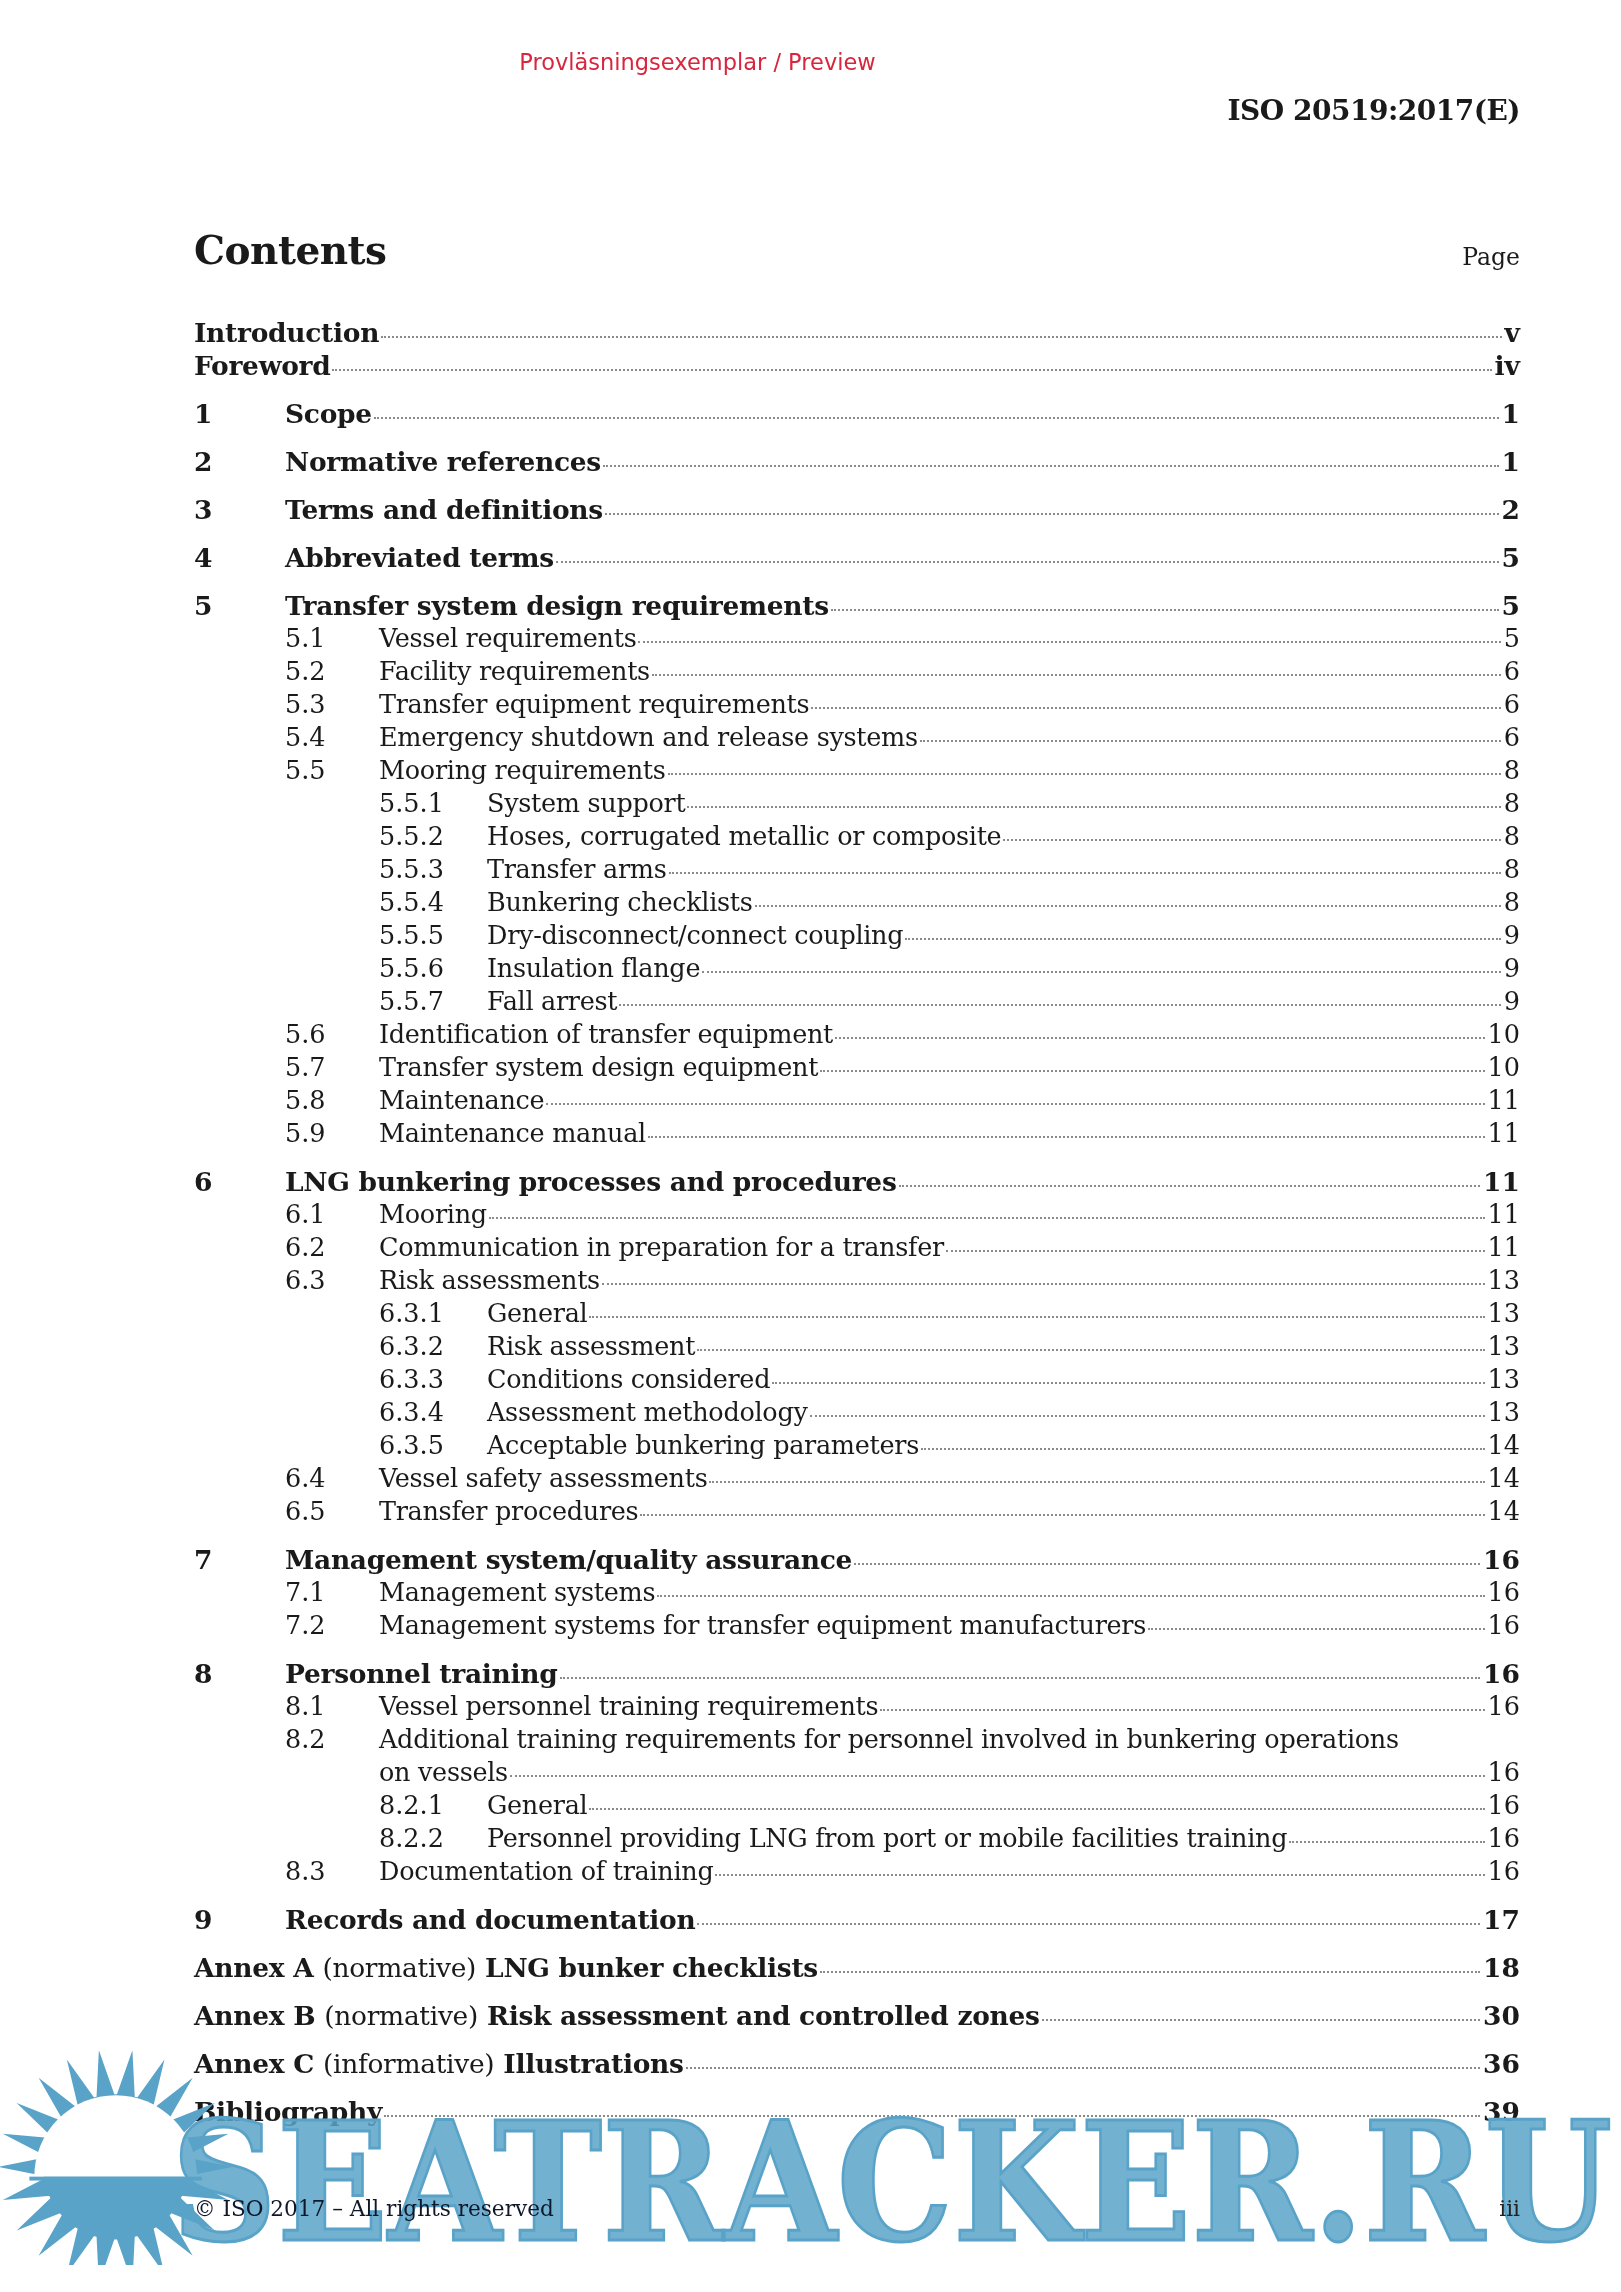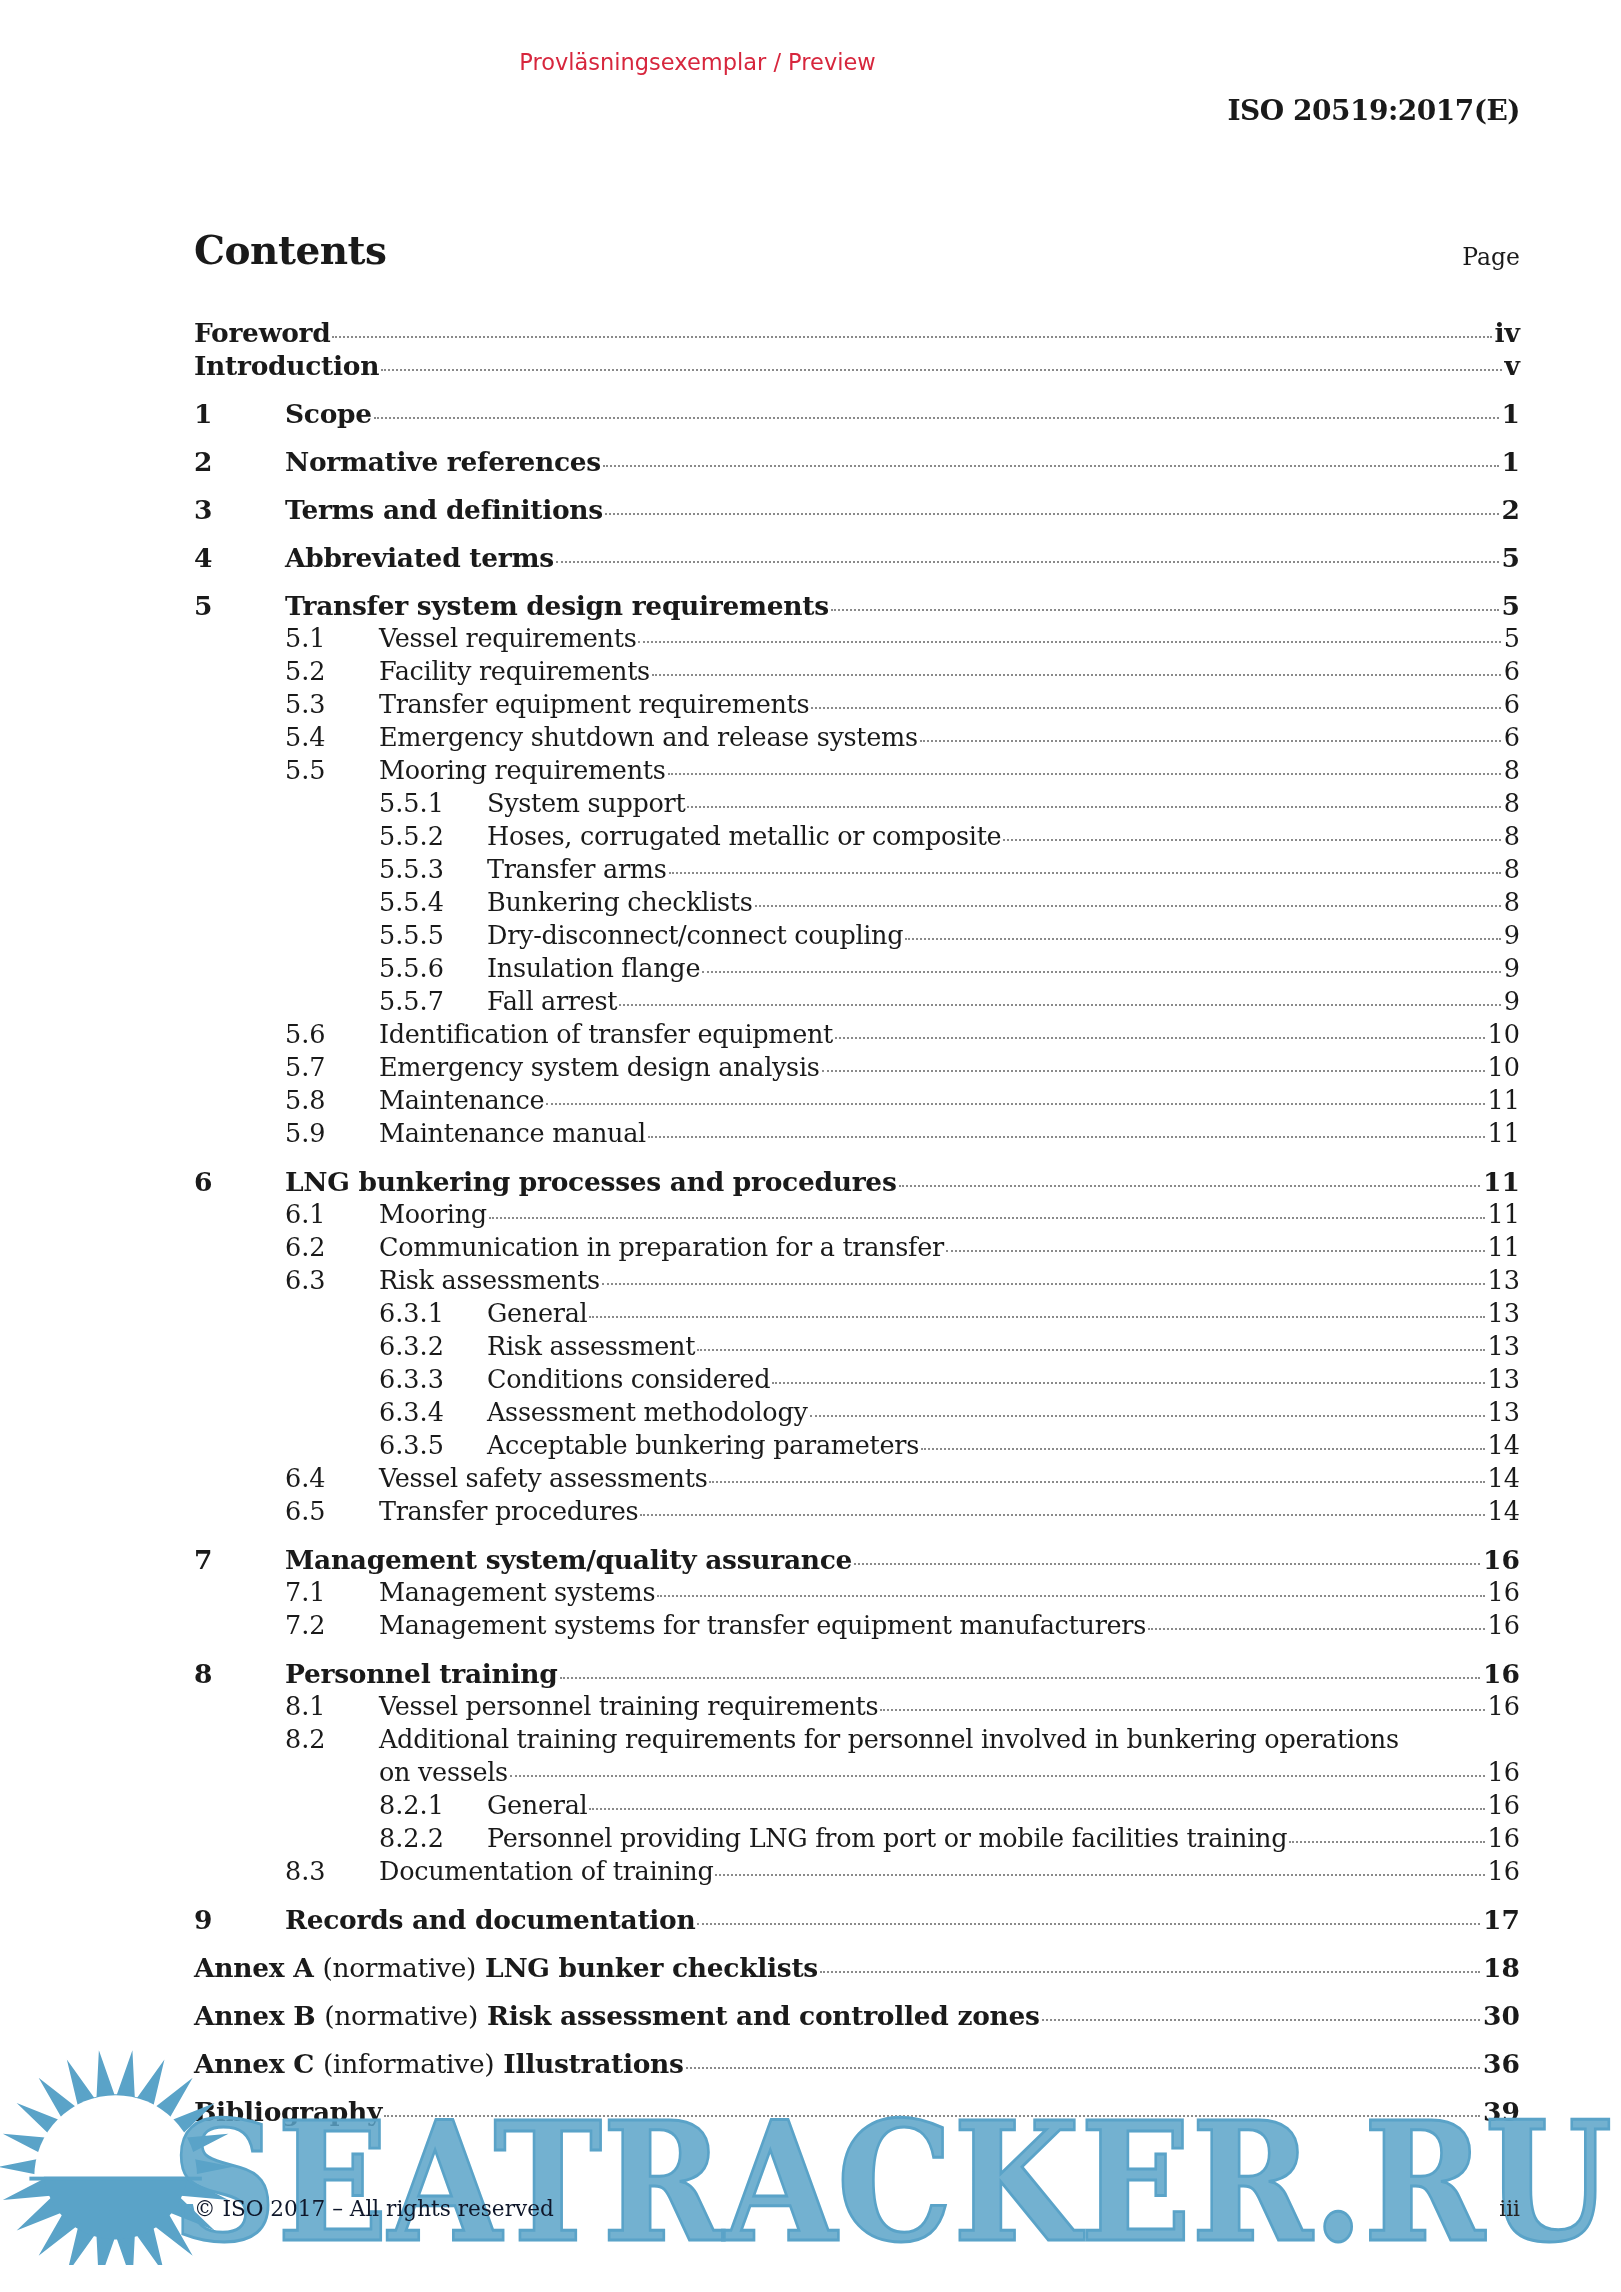--- a/index.html
+++ b/index.html
@@ -35,28 +35,28 @@
 <body>
 
 <div class="preview">Provläsningsexemplar / Preview</div>
 <div class="docid">ISO 20519:2017(E)</div>
 
 <div class="title">Contents</div>
 <div class="pagehdr">Page</div>
 
 <div class="toc" id="toc">
     <div class="row l0 bold">
+      <span class="label">Introduction</span>
+      <span class="dots"></span>
+      <span class="pg">v</span>
+    </div>
+    <div class="row l0 bold">
       <span class="label">Foreword</span>
       <span class="dots"></span>
       <span class="pg">iv</span>
-    </div>
-    <div class="row l0 bold">
-      <span class="label">Introduction</span>
-      <span class="dots"></span>
-      <span class="pg">v</span>
     </div>
     <div class="row l0 bold gap">
       <span class="num">1</span>
       <span class="label">Scope</span>
       <span class="dots"></span>
       <span class="pg">1</span>
     </div>
     <div class="row l0 bold gap">
       <span class="num">2</span>
       <span class="label">Normative references</span>
@@ -154,21 +154,21 @@
       <span class="pg">9</span>
     </div>
     <div class="row l1">
       <span class="num">5.6</span>
       <span class="label">Identification of transfer equipment</span>
       <span class="dots"></span>
       <span class="pg">10</span>
     </div>
     <div class="row l1">
       <span class="num">5.7</span>
-      <span class="label">Emergency system design analysis</span>
+      <span class="label">Transfer system design equipment</span>
       <span class="dots"></span>
       <span class="pg">10</span>
     </div>
     <div class="row l1">
       <span class="num">5.8</span>
       <span class="label">Maintenance</span>
       <span class="dots"></span>
       <span class="pg">11</span>
     </div>
     <div class="row l1">

